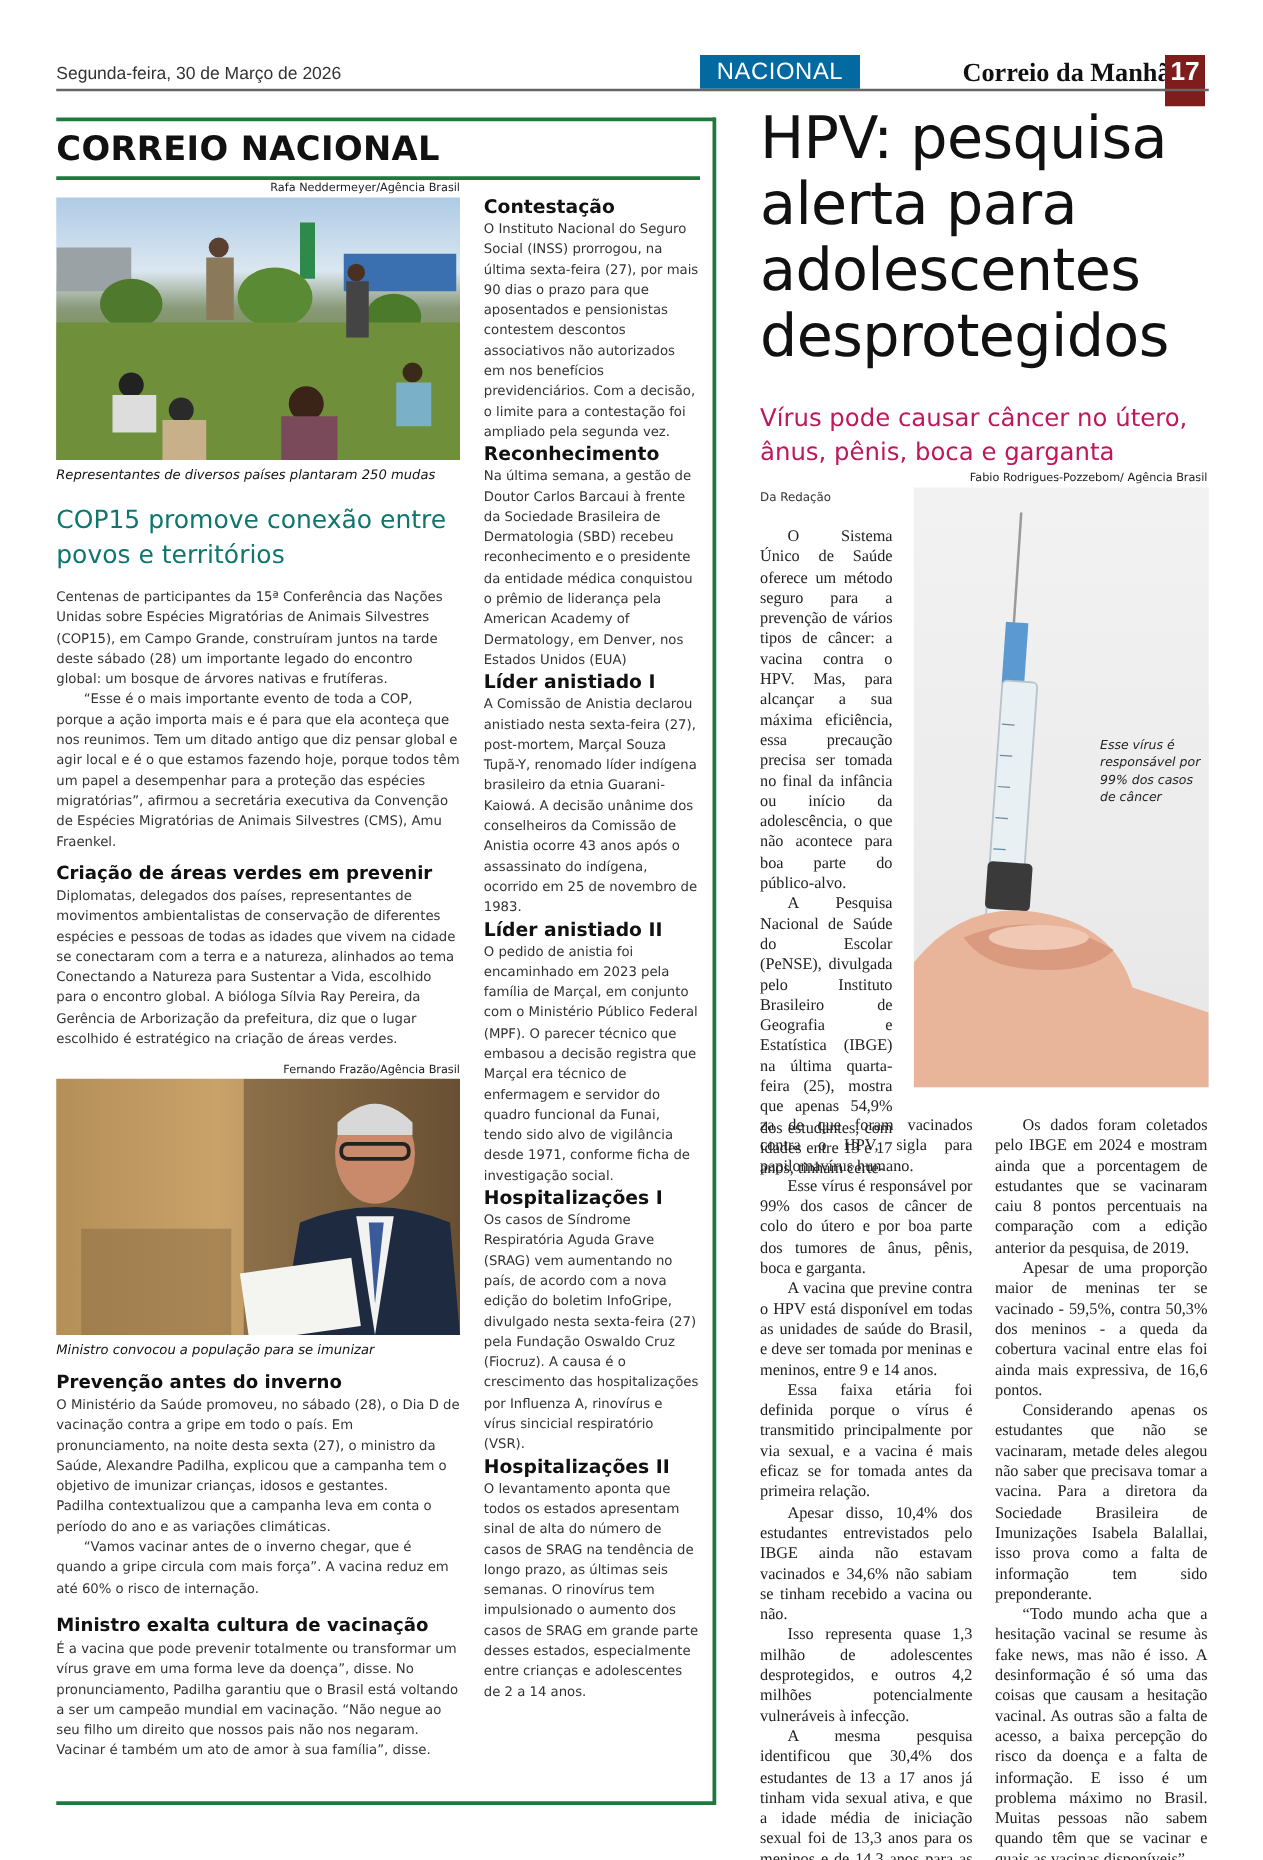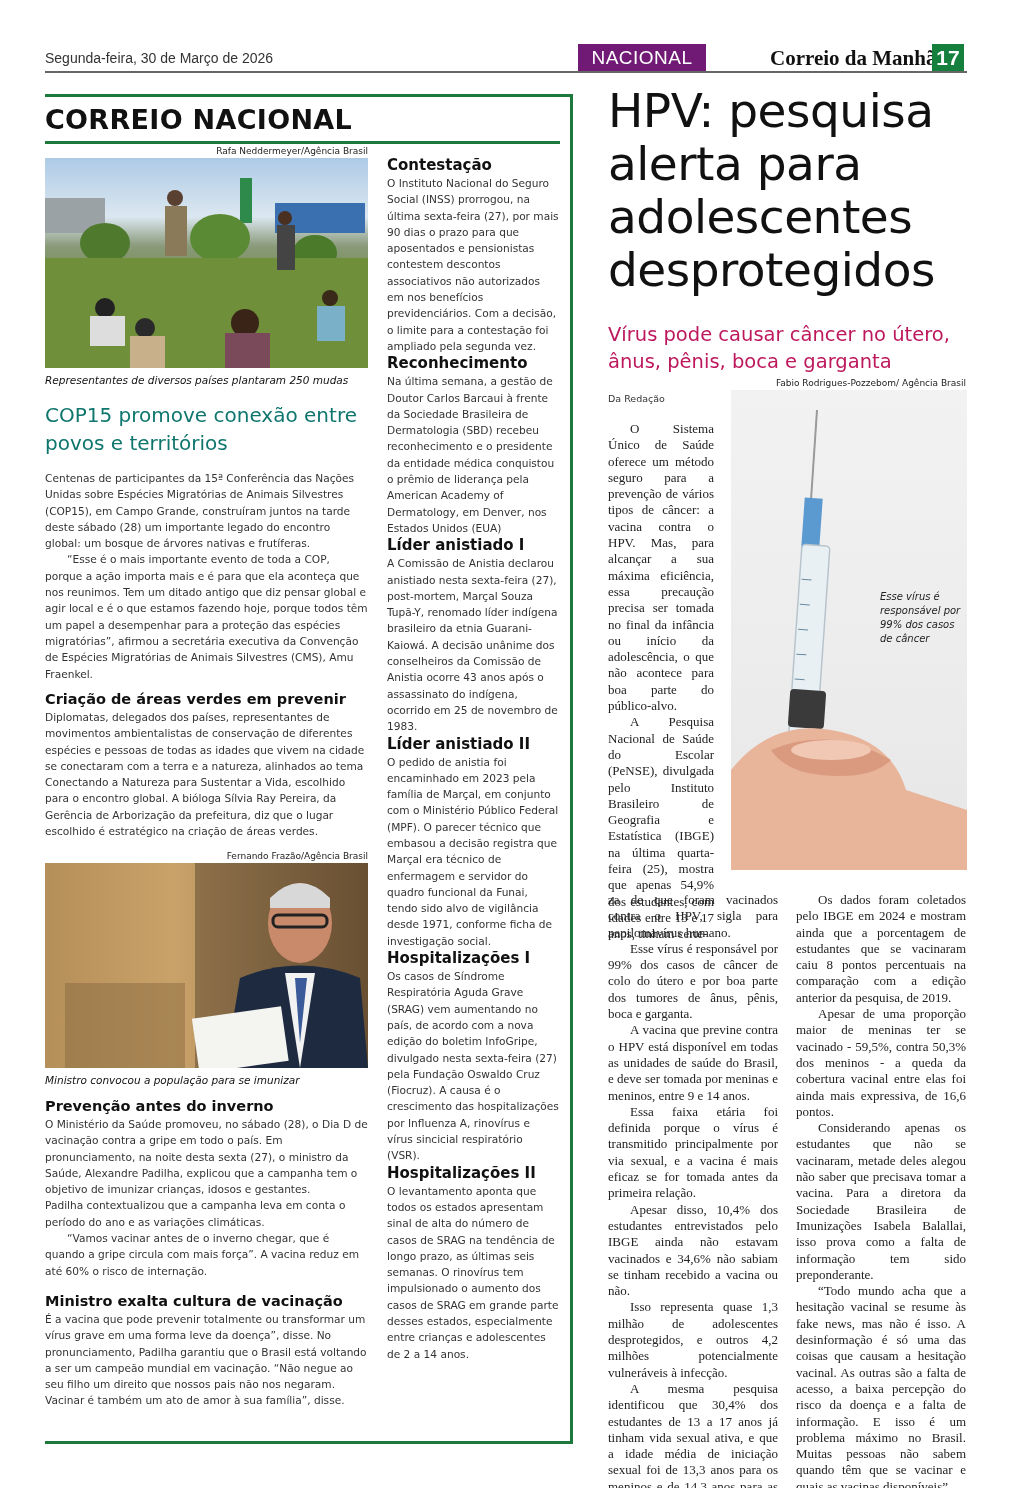--- a/index.html
+++ b/index.html
@@ -2,23 +2,23 @@
 <html><head>
 <meta charset="utf-8">
 <style>
   html, body { margin: 0; padding: 0; background: #ffffff; }
   body { width: 1010px; height: 1488px; position: relative; overflow: hidden; color: #1a1a1a; }
   .abs { position: absolute; }
 
   
   #date { left: 45px; top: 50px; font-family: "Liberation Sans", sans-serif; font-size: 14px; color: #333; }
   #header-rule { left: 45px; top: 71px; width: 922px; height: 2px; background: #666; }
-  #section-tag { left: 578px; top: 44px; width: 128px; height: 27px; background: #701a75; color: #fff; font-family: "Liberation Sans", sans-serif; font-size: 19px; line-height: 27px; text-align: center; letter-spacing: 0.5px; }
+  #section-tag { left: 560px; top: 44px; width: 128px; height: 27px; background: #0369a1; color: #fff; font-family: "Liberation Sans", sans-serif; font-size: 19px; line-height: 27px; text-align: center; letter-spacing: 0.5px; }
   #masthead { left: 770px; top: 44px; font-family: "Liberation Serif", serif; font-weight: bold; font-size: 21px; line-height: 28px; color: #111; }
-  #page-num { left: 932px; top: 44px; width: 32px; height: 27px; background: #15803d; color: #fff; font-family: "Liberation Sans", sans-serif; font-weight: bold; font-size: 21px; line-height: 27px; text-align: center; }
+  #page-num { left: 932px; top: 44px; width: 32px; height: 41px; background: #7f1d1d; color: #fff; font-family: "Liberation Sans", sans-serif; font-weight: bold; font-size: 21px; line-height: 27px; text-align: center; }
 
   
   #box-top-rule { left: 45px; top: 94px; width: 527px; height: 3px; background: #1e7a3c; }
   #box-right-rule { left: 570px; top: 94px; width: 3px; height: 1350px; background: #1e7a3c; }
   #box-bottom-rule { left: 45px; top: 1441px; width: 527px; height: 3px; background: #1e7a3c; }
   #box-title { left: 45px; top: 104px; font-family: "DejaVu Sans", sans-serif; font-weight: bold; font-size: 27px; letter-spacing: 0.3px; color: #111; }
   #box-title-rule { left: 45px; top: 141px; width: 515px; height: 3px; background: #1e7a3c; }
 
   .credit { font-family: "DejaVu Sans", sans-serif; font-size: 9px; color: #222; text-align: right; }
   .caption { font-family: "DejaVu Sans", sans-serif; font-style: italic; font-size: 10.5px; color: #111; }

